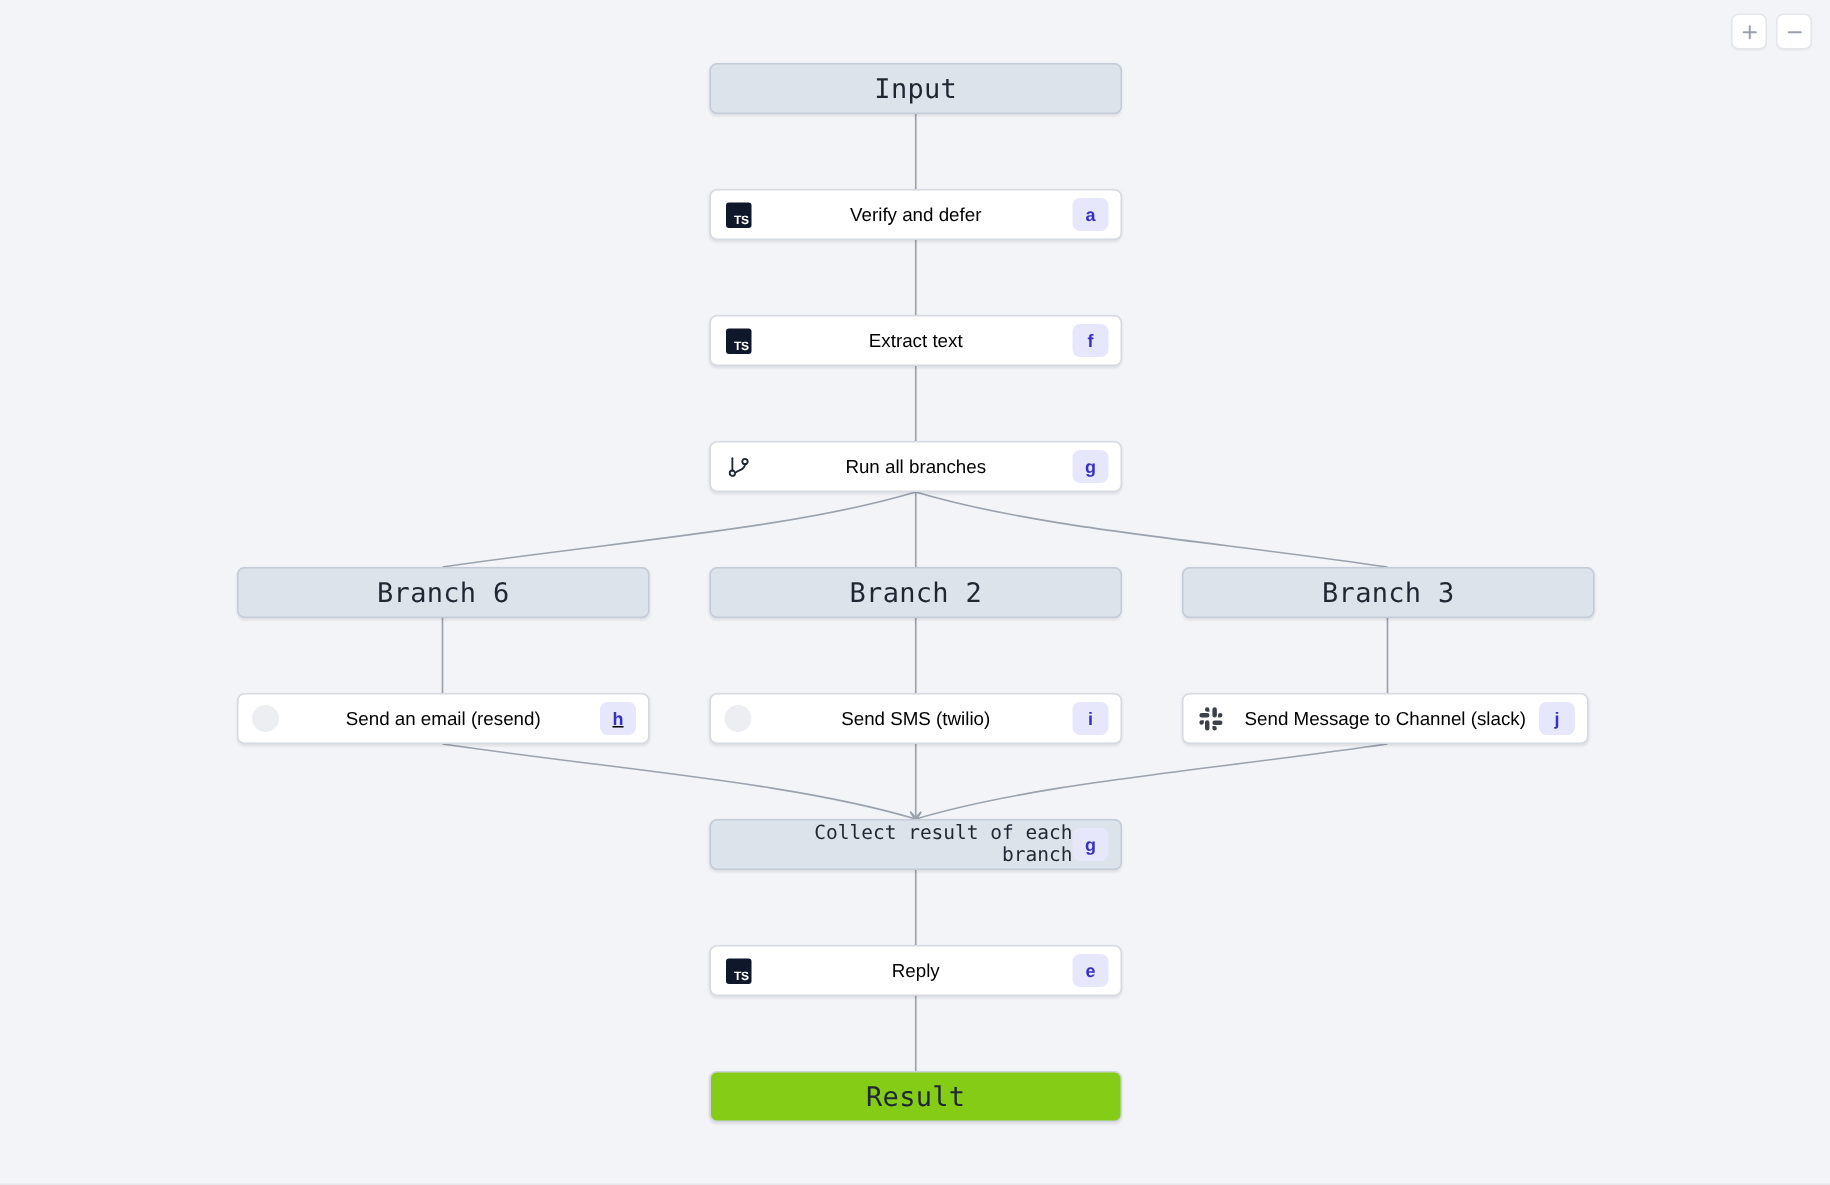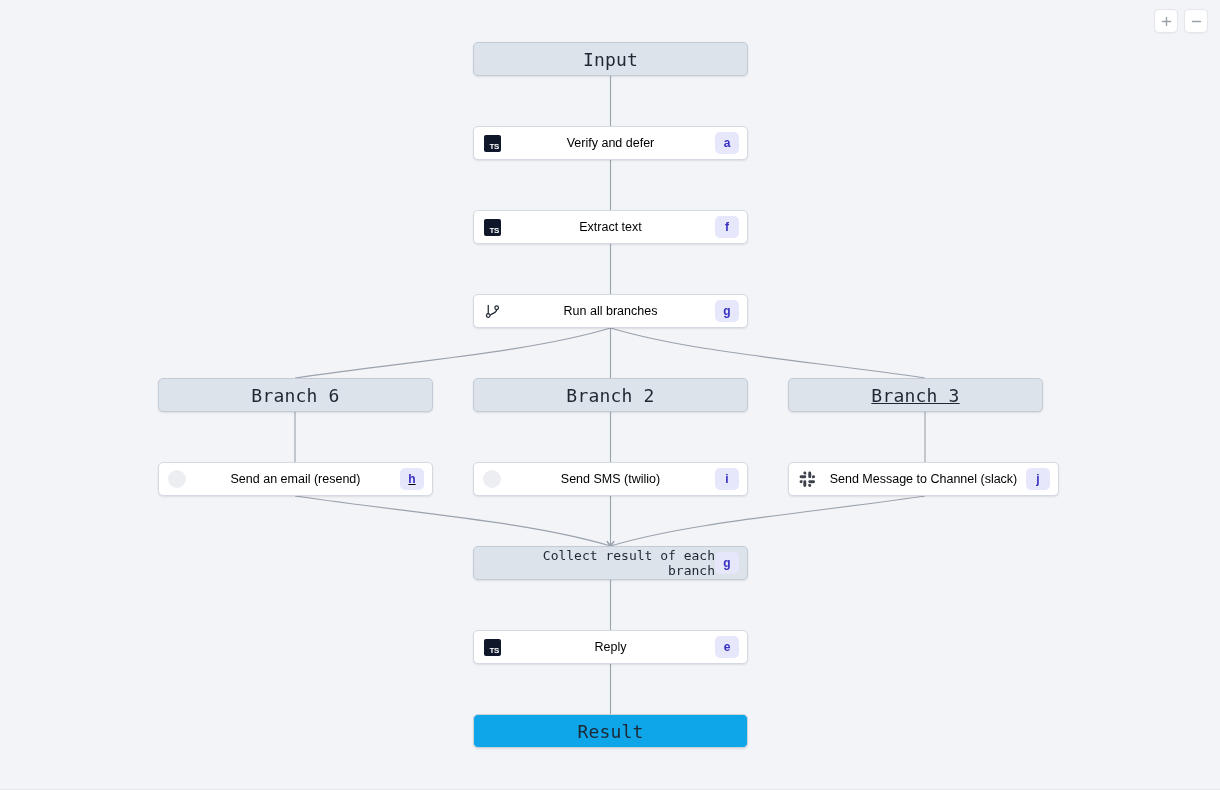--- a/index.html
+++ b/index.html
@@ -49,21 +49,21 @@
   
   .node.mono {
     background: #dce3ea;
     justify-content: center;
     font-family: "DejaVu Sans Mono", "Liberation Mono", monospace;
     font-size: 18px;
     color: #1f2733;
     letter-spacing: 0.2px;
   }
   .node.mono.white {
-    background: #0ea5e9;
+    background: #84cc16;
     border-color: #cdd4dd;
   }
   .node.mono .mono-label {
     display: block;
   }
 
   
   .node.step {
     background: #ffffff;
     border-color: #d5dae2;
@@ -242,21 +242,21 @@
     <span class="step-label">Run all branches</span>
     <span class="badge">g</span>
   </div>
 
   <div class="node mono" style="left:158px; top:378px; width:275px;">
     <span class="mono-label">Branch 6</span>
   </div>
   <div class="node mono" style="left:473px; top:378px; width:275px;">
     <span class="mono-label">Branch 2</span>
   </div>
-  <div class="node mono" style="left:788px; top:378px; width:255px;text-decoration:underline;">
+  <div class="node mono" style="left:788px; top:378px; width:275px;">
     <span class="mono-label">Branch 3</span>
   </div>
 
   <div class="node step" style="left:158px; top:462px; width:275px;text-decoration:underline;">
     <span class="icon-slot">
       <span class="icon-blank"></span>
     </span>
     <span class="step-label">Send an email (resend)</span>
     <span class="badge">h</span>
   </div>

